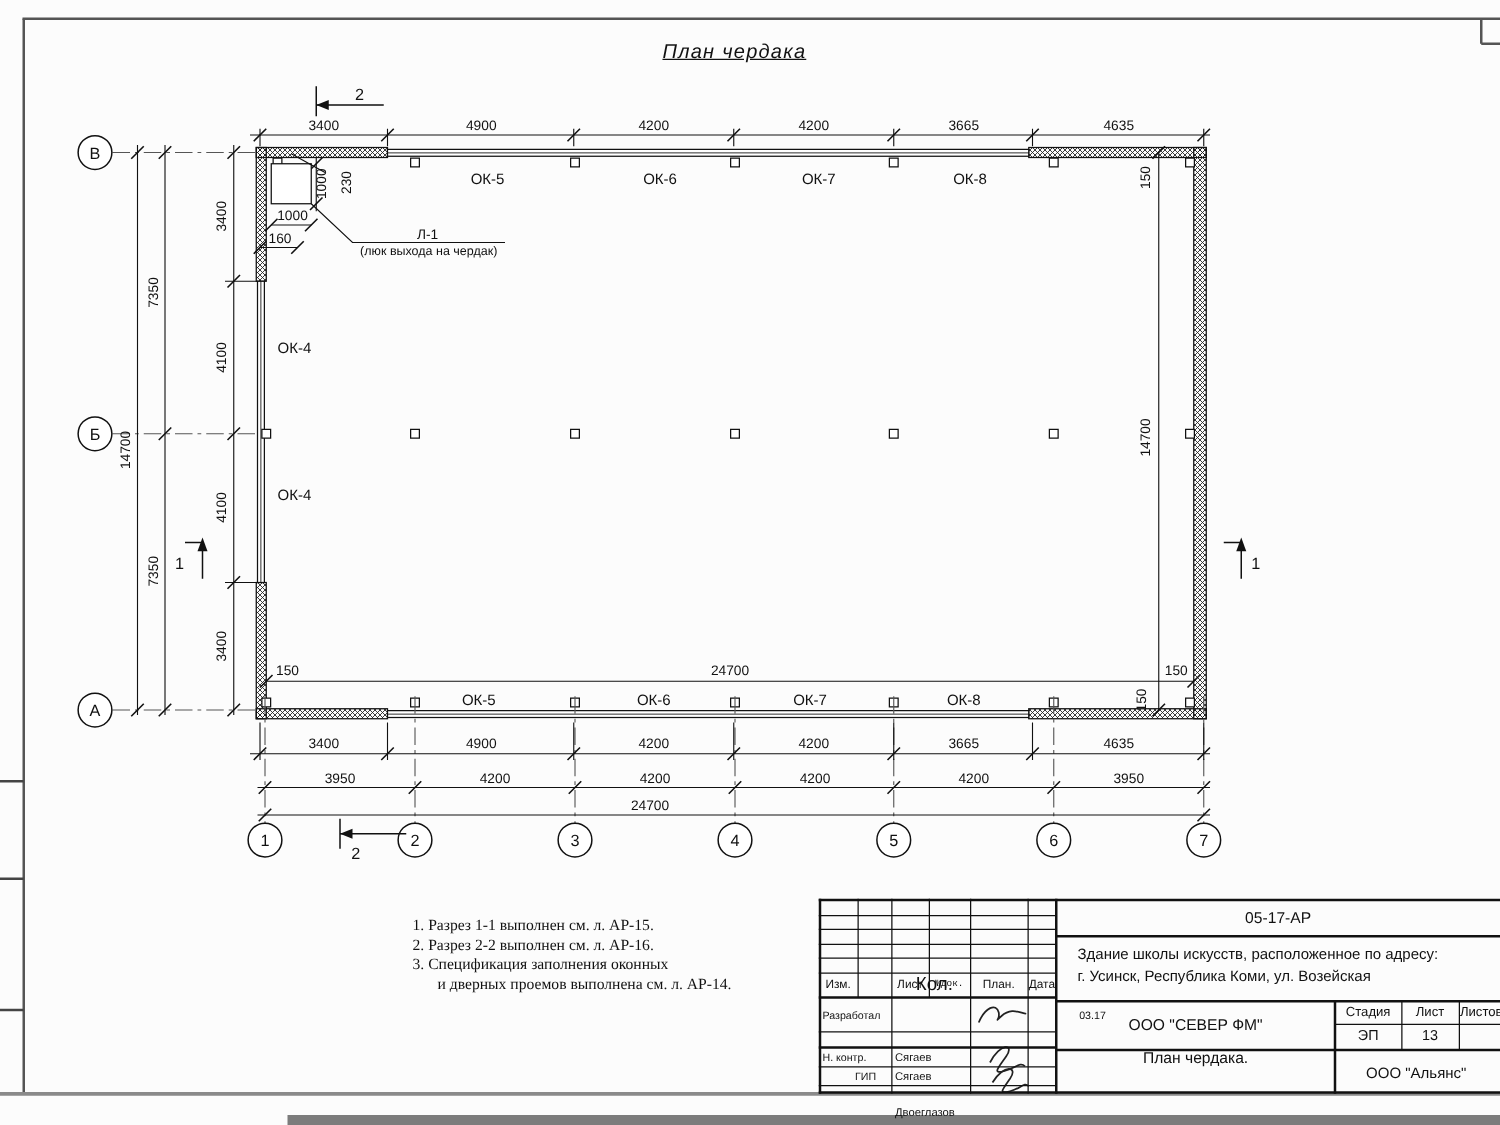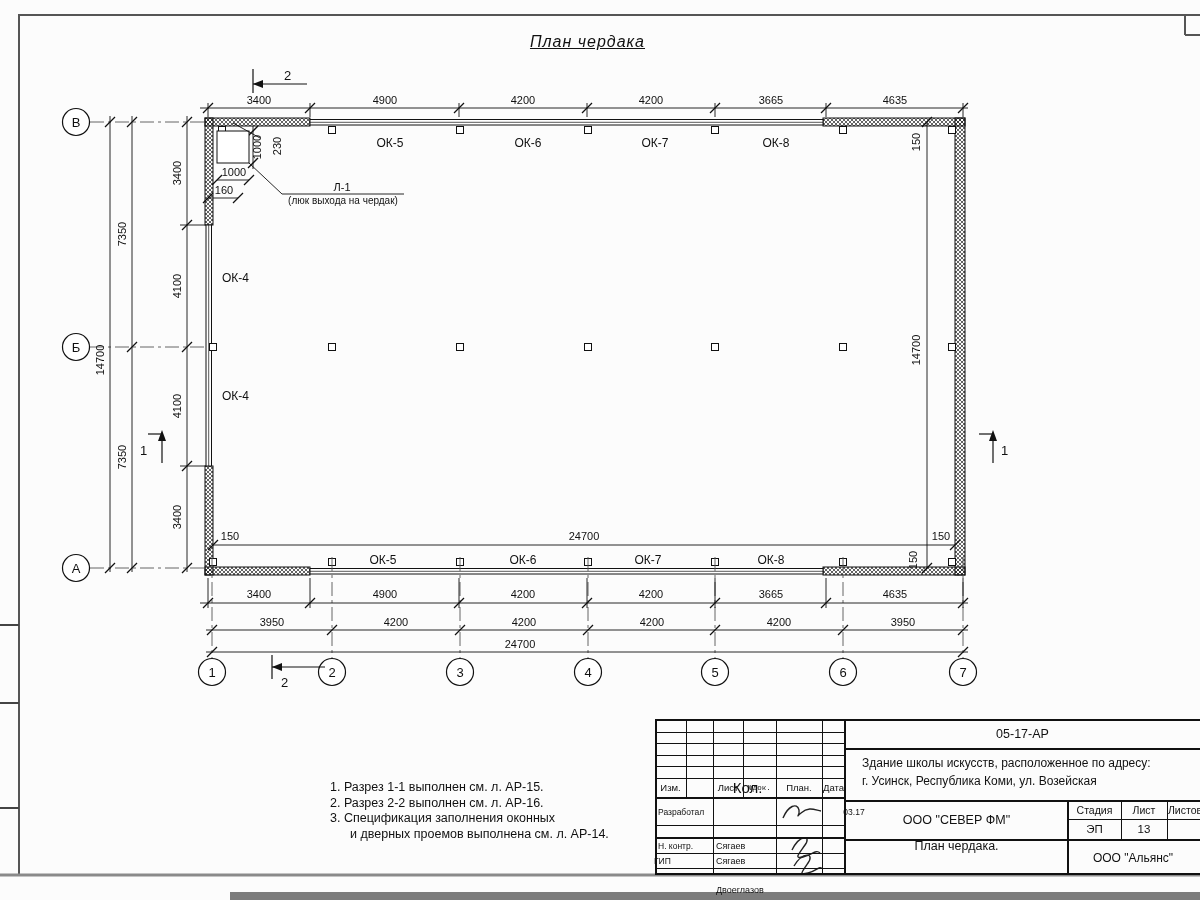--- a/index.html
+++ b/index.html
@@ -5,21 +5,21 @@
   html,body{margin:0;padding:0;background:#e8e8e8;}
   #page{position:relative;width:1200px;height:900px;background:#fcfcfc;overflow:hidden;
         font-family:"Liberation Sans",sans-serif;color:#111;}
   .abs{position:absolute;}
   .ln{position:absolute;background:#111;}
   .cell{position:absolute;display:flex;align-items:center;justify-content:center;
         font-family:"Liberation Sans",sans-serif;color:#111;}
   .cell.left{justify-content:flex-start;}
   #title{position:absolute;left:465px;top:33px;width:245px;text-align:center;
          font-size:16px;font-style:italic;text-decoration:underline;letter-spacing:1px;}
-  #notes{position:absolute;left:330px;top:780px;font-size:12.5px;line-height:15.5px;}
+  #notes{position:absolute;left:330px;top:733px;font-size:12.5px;line-height:15.5px;font-family:Liberation Serif, serif;}
   #notes .indent{padding-left:20px;}
   svg text{font-family:"Liberation Sans",sans-serif;fill:#111;}
   .d{font-size:11px;}
   .ok{font-size:12px;}
   .ax{font-size:13px;}
   .sec{font-size:13px;}
   .sm{font-size:10px;}
 </style>
 </head>
 <body>
@@ -362,19 +362,19 @@
 
   <div class="cell" style="left:655px;top:778px;width:31px;height:19px;font-size:9.5px;">Изм.</div>
   <div class="cell" style="left:686px;top:778px;width:27px;height:19px;font-size:15px;margin-left:48px;">Кол.</div>
   <div class="cell" style="left:713px;top:778px;width:30px;height:19px;font-size:9.5px;">Лист</div>
   <div class="cell" style="left:743px;top:778px;width:33px;height:19px;font-size:7.5px;font-family:Liberation Mono, monospace;">№док.</div>
   <div class="cell" style="left:776px;top:778px;width:46px;height:19px;font-size:9.5px;">План.</div>
   <div class="cell" style="left:822px;top:778px;width:23px;height:19px;font-size:9.5px;">Дата</div>
 
   <div class="cell left" style="left:658px;top:798px;width:55px;height:27px;font-size:8.5px;">Разработал</div>
   <div class="cell left" style="left:716px;top:832px;width:60px;height:27px;font-size:9px;margin-top:44px;">Двоеглазов</div>
-  <div class="cell" style="left:822px;top:798px;width:24px;height:27px;font-size:8.5px;padding-left:20px;">03.17</div>
+  <div class="cell" style="left:842px;top:798px;width:24px;height:27px;font-size:8.5px;padding-left:20px;">03.17</div>
   <div class="cell left" style="left:658px;top:838px;width:55px;height:15px;font-size:8.5px;">Н. контр.</div>
   <div class="cell left" style="left:716px;top:838px;width:60px;height:15px;font-size:9px;">Сягаев</div>
-  <div class="cell left" style="left:654px;top:853px;width:55px;height:15px;font-size:8.5px;">ГИП</div>
+  <div class="cell left" style="left:684px;top:853px;width:55px;height:15px;font-size:8.5px;">ГИП</div>
   <div class="cell left" style="left:716px;top:853px;width:60px;height:15px;font-size:9px;">Сягаев</div>
 
 </div>
 
 </body></html>

